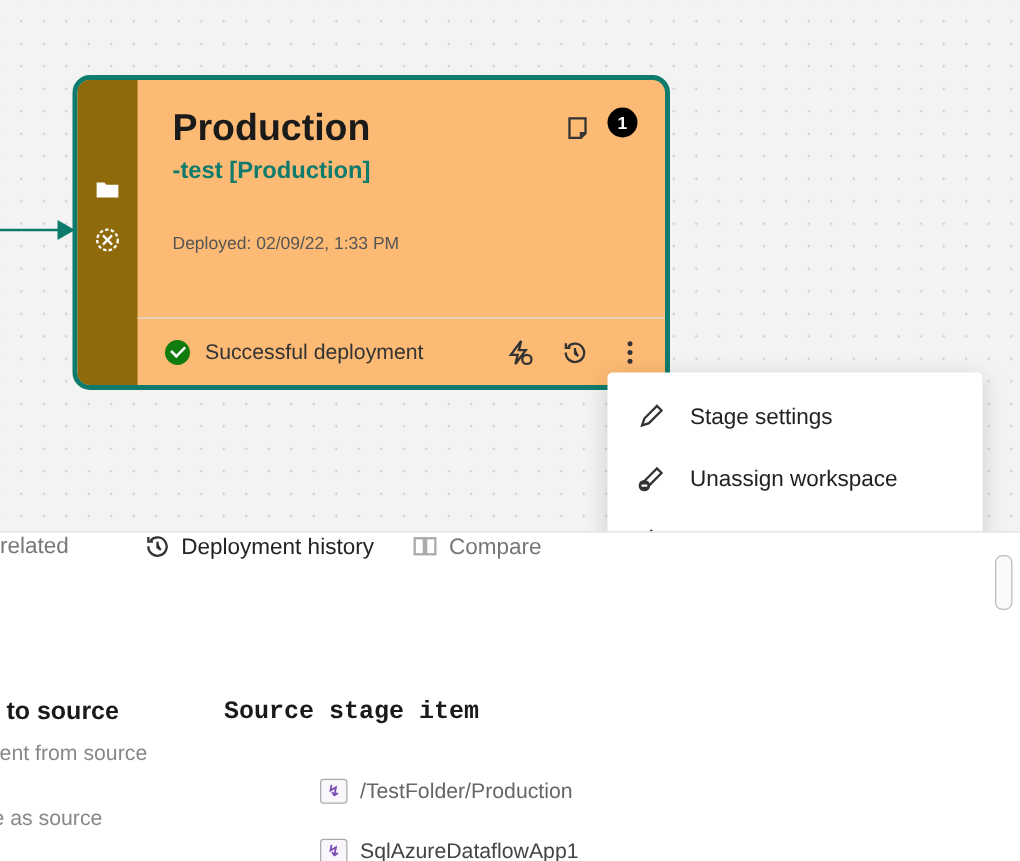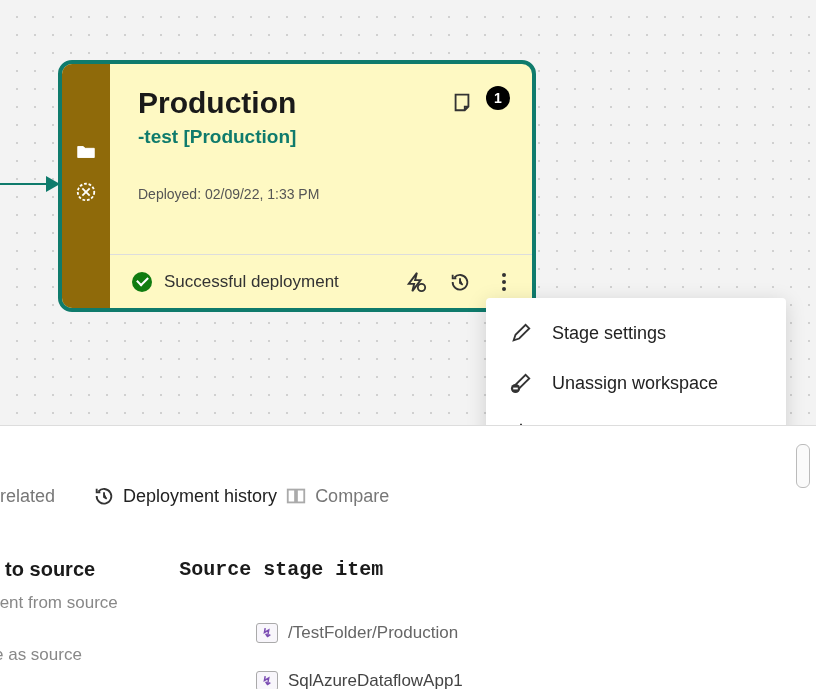--- a/index.html
+++ b/index.html
@@ -35,21 +35,21 @@
       border-left: 14px solid #0f7b6c;
       border-top: 8px solid transparent;
       border-bottom: 8px solid transparent;
     }
     .card {
       position: absolute;
       top: 60px;
       left: 58px;
       width: 478px;
       height: 252px;
-      background: #fef9c3;
+      background: #fdba74;
       border: 4px solid #0f7b6c;
       border-radius: 14px;
       display: flex;
       overflow: hidden;
     }
     .card-rail {
       width: 48px;
       background: #8f6a0a;
       display: flex;
       flex-direction: column;
@@ -126,23 +126,24 @@
     .highlight-box { border: 3px solid #d13438; margin: 0 6px; padding: 11px 18px; }
 
     .bottom-area {
       position: absolute;
       top: 425px; left: 0; right: 0; bottom: 0;
       background: #fff;
       border-top: 1px solid #ddd;
     }
     .toolbar {
       display: flex;
-      align-items: flex-end;
+      align-items: flex-start;
       height: 82px;
       padding: 0 0 0 0;
+      gap: 22px;
       font-size: 18px;
       color: #777;
       border-bottom: 1px solid rgba(0,0,0,0);
     }
     .toolbar-item { display: flex; align-items: center; gap: 8px; padding: 0 4px;}
     .tb-related { margin-left: -4px; }
     .tb-history { color: #222; }
     .field-btn {
       position: absolute;
       right: 6px; top: 18px;

